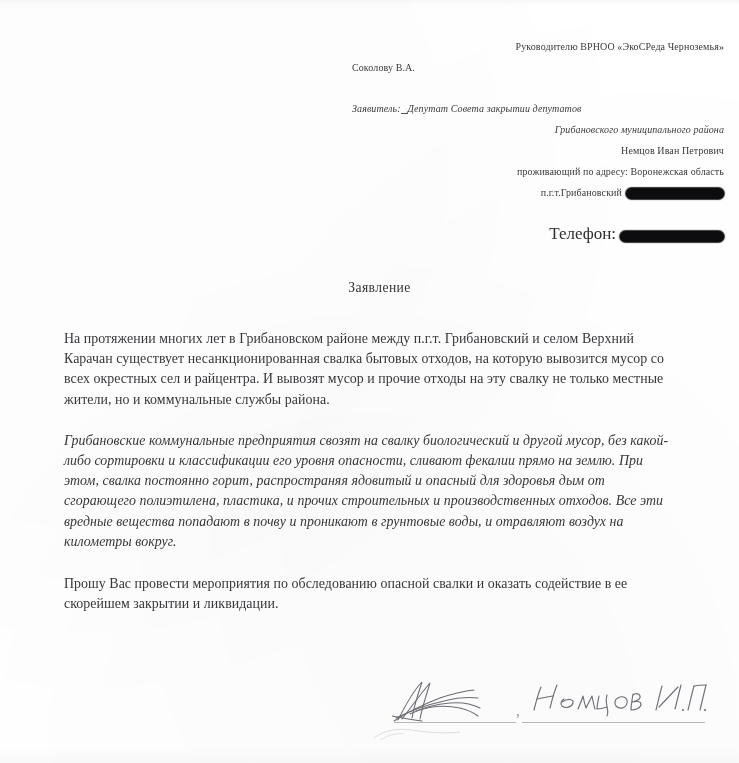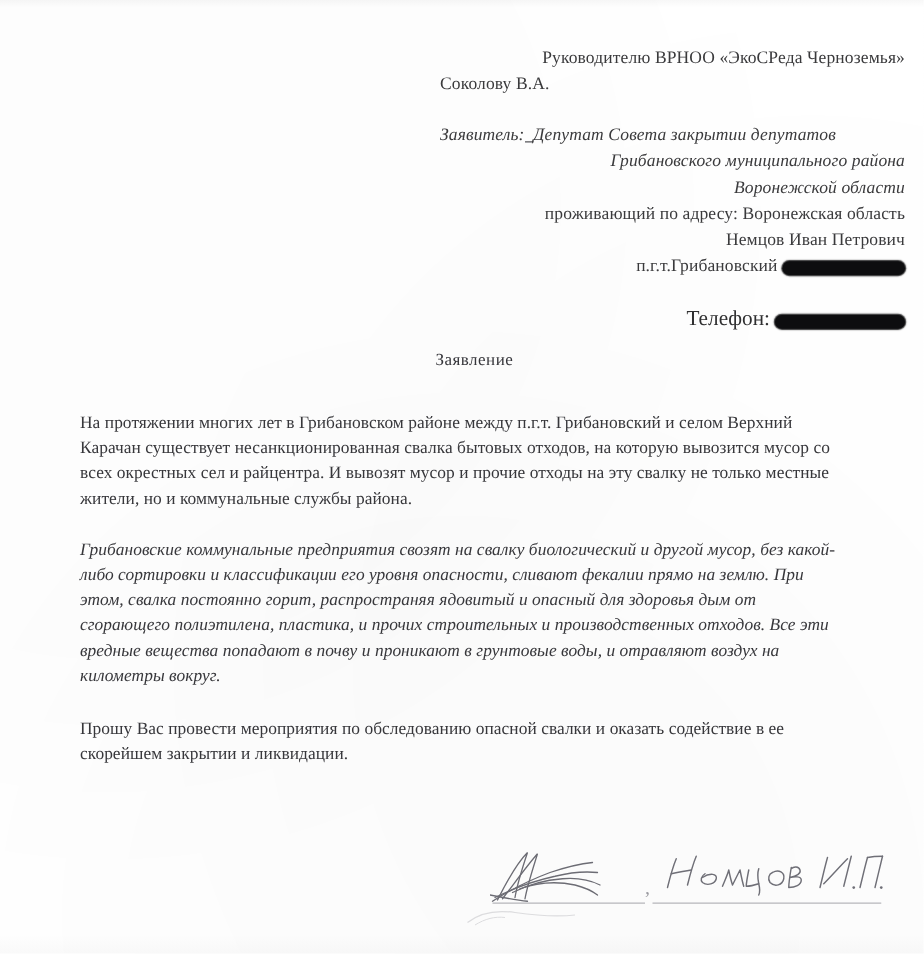--- a/index.html
+++ b/index.html
@@ -40,21 +40,21 @@
   }
 
   
   .header-block {
     position: absolute;
     left: 352px;
     top: 36px;
     width: 372px;
   }
   .hdr-line {
-    font-size: 14px;
+    font-size: 10px;
     line-height: 21px;
     letter-spacing: .1px;
     white-space: nowrap;
     color: #3a3a3c;
   }
   .hdr-line.right  { text-align: right; }
   .hdr-line.left   { text-align: left; }
   .hdr-line.indent { text-align: right; }
 
   .addressee-group { margin-bottom: 20px; }
@@ -195,25 +195,24 @@
       <div class="hdr-line right">Руководителю ВРНОО «ЭкоСРеда Черноземья»</div>
       <div class="hdr-line left">Соколову В.А.</div>
     </div>
 
     <div class="applicant-group">
 
       <div class="hdr-line left"><span>Заявитель:</span><span class="underline-gap"></span><span>Депутат Совета закрытии депутатов</span></div>
 
       <div class="hdr-line indent">Грибановского муниципального района</div>
 
-      <div class="hdr-line indent">Воронежской области</div>
+
+      <div class="hdr-line indent plain">Немцов Иван Петрович</div>
 
       <div class="hdr-line indent plain">проживающий по адресу: Воронежская область</div>
-
-      <div class="hdr-line indent plain">Немцов Иван Петрович</div>
 
       <div class="hdr-line indent plain"><span>п.г.т.Грибановский</span><span class="redact addr"></span></div>
     </div>
 
     <div class="phone-line"><span>Телефон:</span><span class="redact phone"></span></div>
   </div>
 
   <div class="doc-title">Заявление</div>
 
   <div class="body-block">

